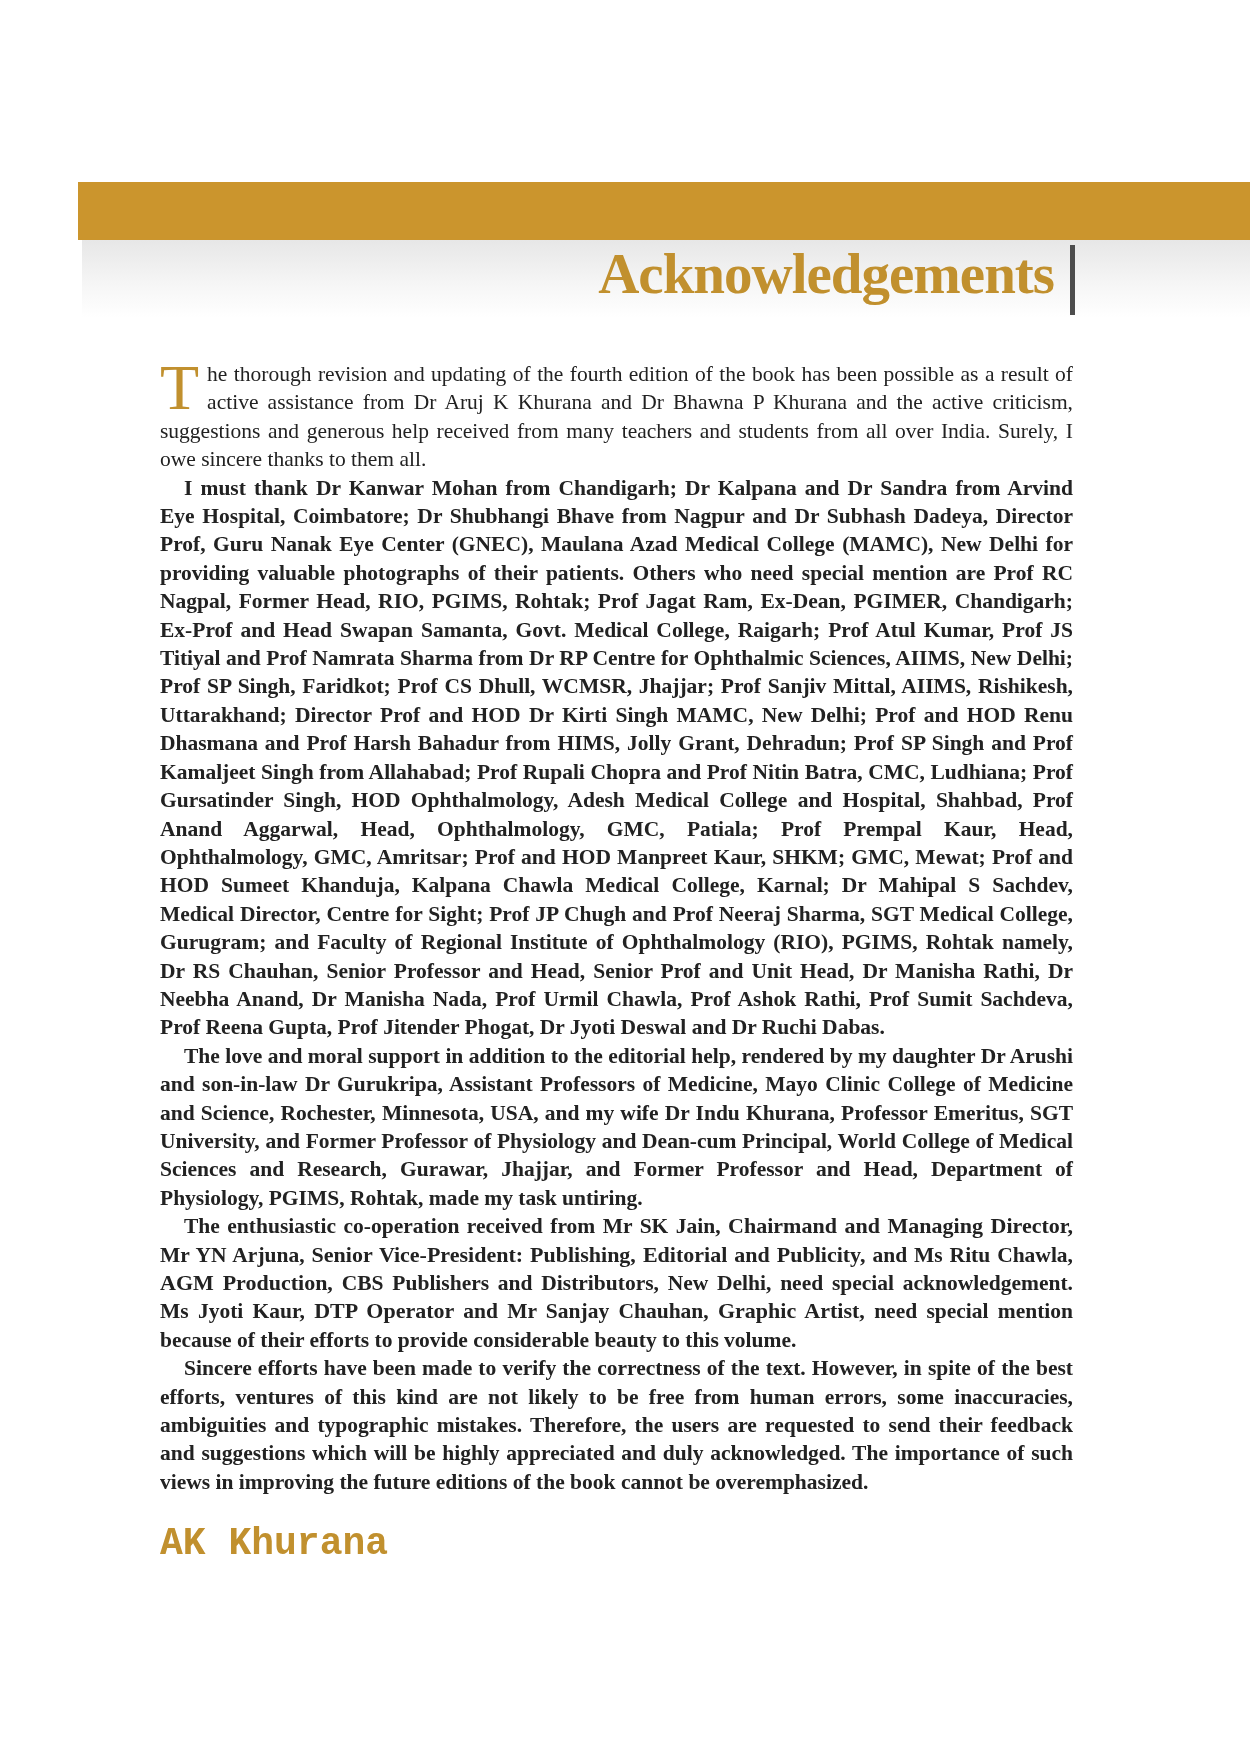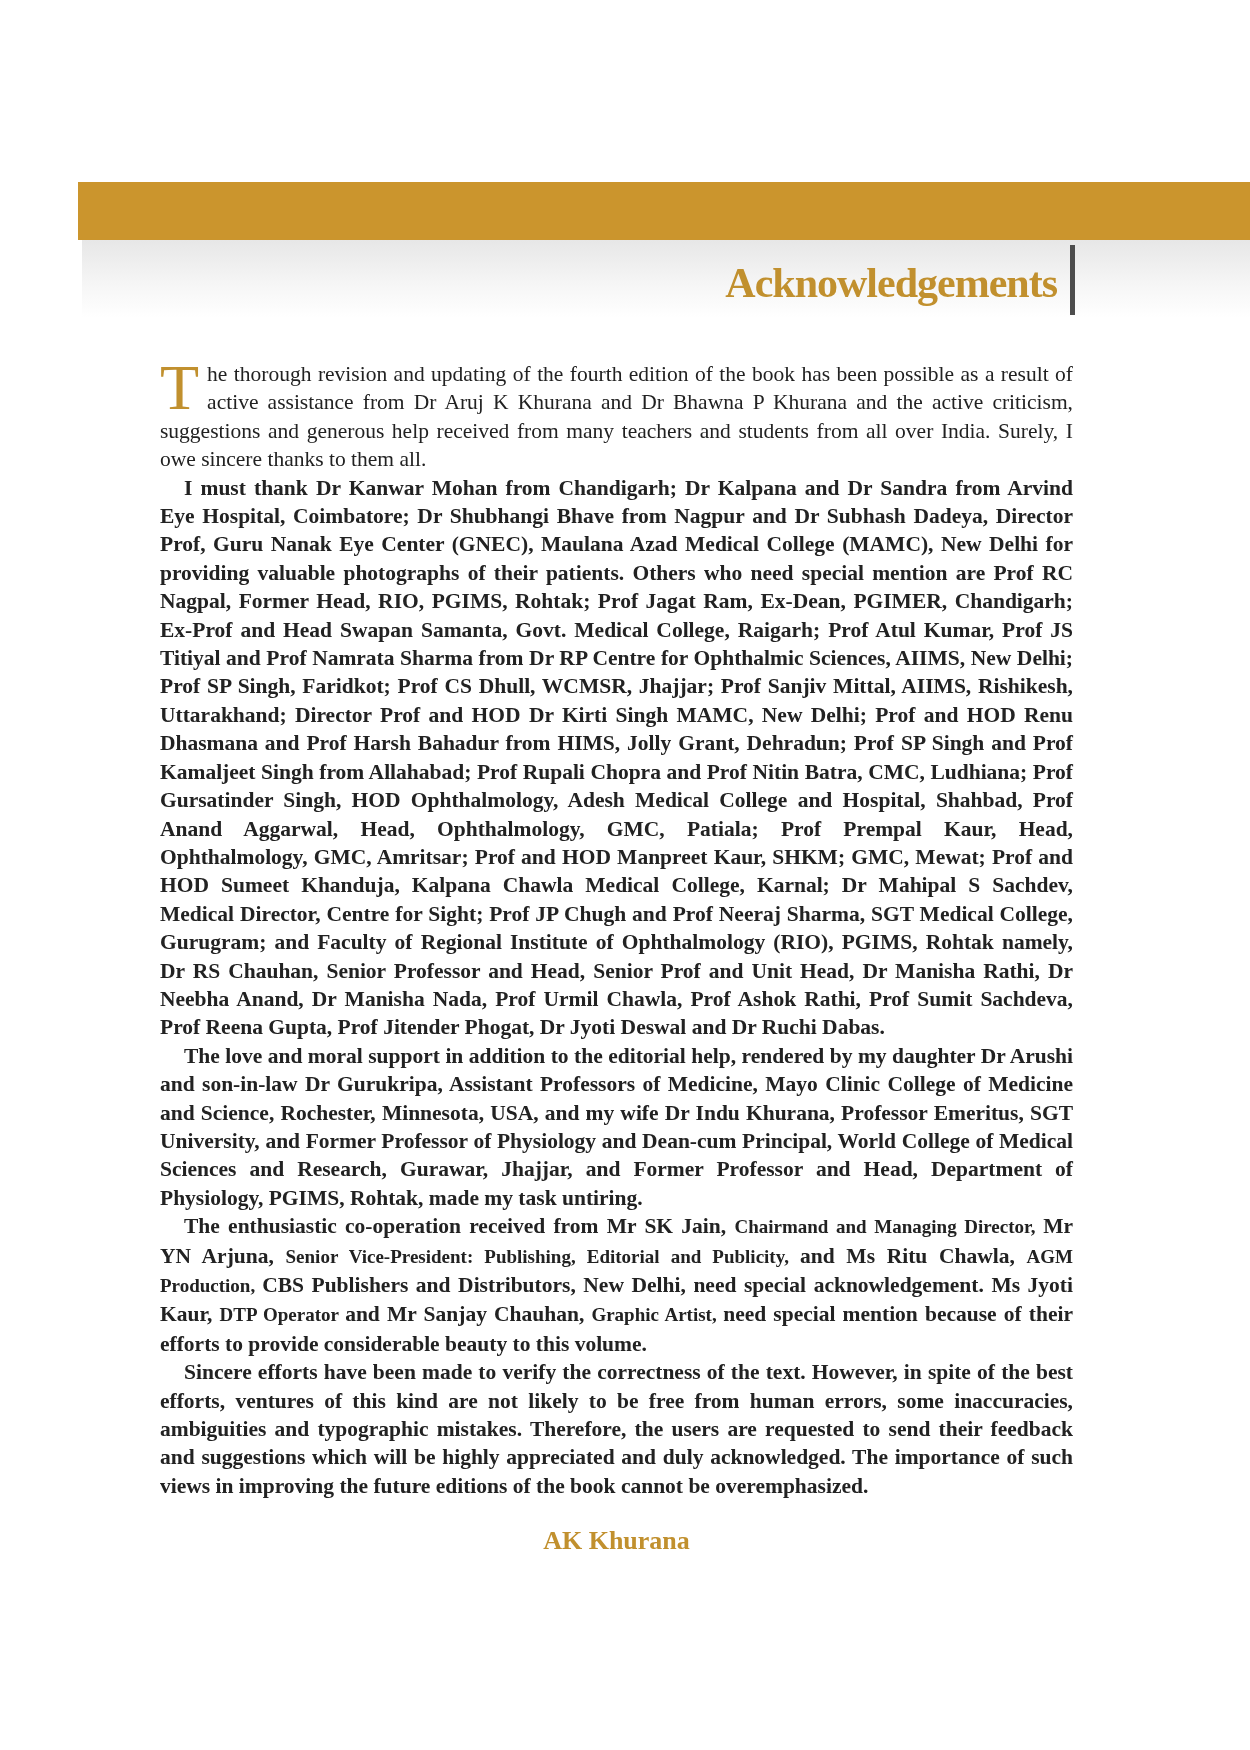--- a/index.html
+++ b/index.html
@@ -37,25 +37,25 @@
     background: linear-gradient(to bottom, #e7e7e7 0%, #f6f6f6 55%, #ffffff 95%);
   }
   .title-row {
     position: absolute;
     top: 243px;
     right: 175px;
     display: flex;
     align-items: flex-start;
   }
   .page-title {
-    margin: 9px;
-    padding-right: 4px;
+    margin: 0;
+    padding-right: 16px;
     font-family: "Liberation Serif", serif;
     font-weight: bold;
-    font-size: 42px;
+    font-size: 57px;
     line-height: 62px;
     letter-spacing: -1px;
     color: var(--title, #C1902E);
     white-space: nowrap;
   }
   .title-divider {
     width: 5px;
     height: 70px;
     margin-top: 2px;
     background: var(--divider, #4d4d4d);
@@ -79,28 +79,28 @@
   }
   .dropcap {
     float: left;
     font-size: 64px;
     line-height: 50px;
     padding: 3px 8px 0 0;
     color: var(--title, #C1902E);
     font-family: "Liberation Serif", serif;
   }
   .role-small {
-    font-size: 19px;
+    font-size: 22px;
   }
   .signature {
     margin-top: 26px;
-    text-align: center;
-    font-family: Liberation Serif, serif;
+    text-align: left;
+    font-family: Liberation Mono, monospace;
     font-weight: bold;
-    font-size: 26px;
+    font-size: 38px;
     color: var(--title, #C7942E);
   }
 </style>
 </head>
 <body>
 
 <div class="page">
 
   <div class="gold-bar"></div>
 

